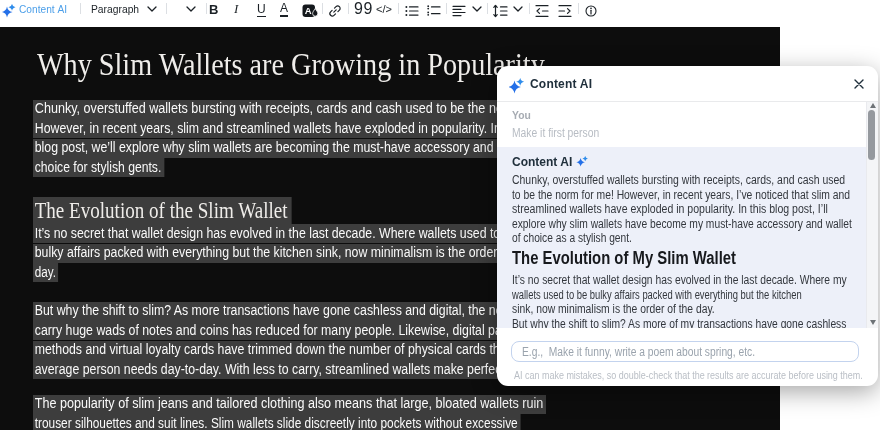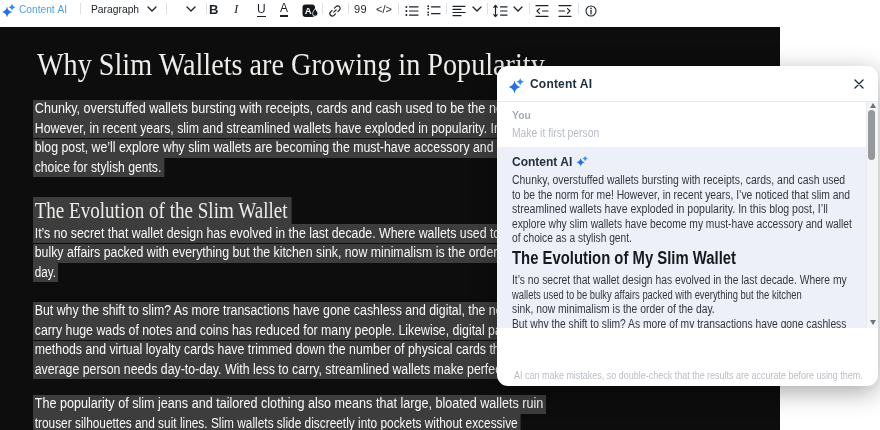--- a/index.html
+++ b/index.html
@@ -92,21 +92,21 @@
   </div>
   <div class="sep" style="left:322px;"></div>
   <div class="it" style="left:328px;top:2px;">
     <svg width="14" height="14" viewBox="0 0 14 14" fill="none" stroke="#1b2126" stroke-width="1.2" stroke-linecap="round">
       <path d="M5.8 8.2 L8.2 5.8"></path>
       <path d="M6.5 4.2 L8 2.7 a2.4 2.4 0 0 1 3.4 3.4 L9.9 7.6"></path>
       <path d="M7.5 9.8 L6 11.3 a2.4 2.4 0 0 1 -3.4-3.4 L4.1 6.4"></path>
     </svg>
   </div>
   <div class="sep" style="left:348px;"></div>
-  <div class="it" style="left:354px;font-size:11px;letter-spacing:.5px;">99</div>
+  <div class="it" style="left:354px;font-size:16px;letter-spacing:.5px;">99</div>
   <div class="it" style="left:376px;font-size:11px;">&lt;/&gt;</div>
   <div class="sep" style="left:398px;"></div>
   <div class="it" style="left:405px;top:2px;">
     <svg width="14" height="14" viewBox="0 0 14 14" stroke="#1b2126" stroke-width="1.2" stroke-linecap="round">
       <circle cx="1.4" cy="2.9" r="1" fill="#1b2126" stroke="none"></circle>
         <path d="M4.5 2.9 H13"></path>
       <circle cx="1.4" cy="7" r="1" fill="#1b2126" stroke="none"></circle>
         <path d="M4.5 7 H13"></path>
       <circle cx="1.4" cy="11.1" r="1" fill="#1b2126" stroke="none"></circle>
         <path d="M4.5 11.1 H13"></path>
@@ -270,19 +270,22 @@
     </div>
     <div class="ph3" style="top:101px;">The Evolution of My Slim Wallet</div>
     <div class="pp" style="position:absolute;left:15px;top:126px;">
       <div class="pln" style="transform:scaleX(0.858);">It’s no secret that wallet design has evolved in the last decade. Where my</div>
       <div class="pln" style="transform:scaleX(0.783);">wallets used to be bulky affairs packed with everything but the kitchen</div>
       <div class="pln" style="transform:scaleX(0.862);">sink, now minimalism is the order of the day.</div>
       <div class="pln" style="transform:scaleX(0.857);">But why the shift to slim? As more of my transactions have gone cashless</div>
     </div>
   </div>
 
+  <div id="pinput">
+      <span>E.g.,&nbsp; Make it funny, write a poem about spring, etc.</span>
+    </div>
   <div id="pfoot"><span>AI can make mistakes, so double-check that the results are accurate before using them.</span></div>
 
   <div id="sbar"></div>
   <div class="arr-up" style="left:372.5px;"></div>
   <div id="sthumb" style="left:371px;"></div>
   <div class="arr-dn" style="left:372.5px;"></div>
 </div>
 
 </body></html>

